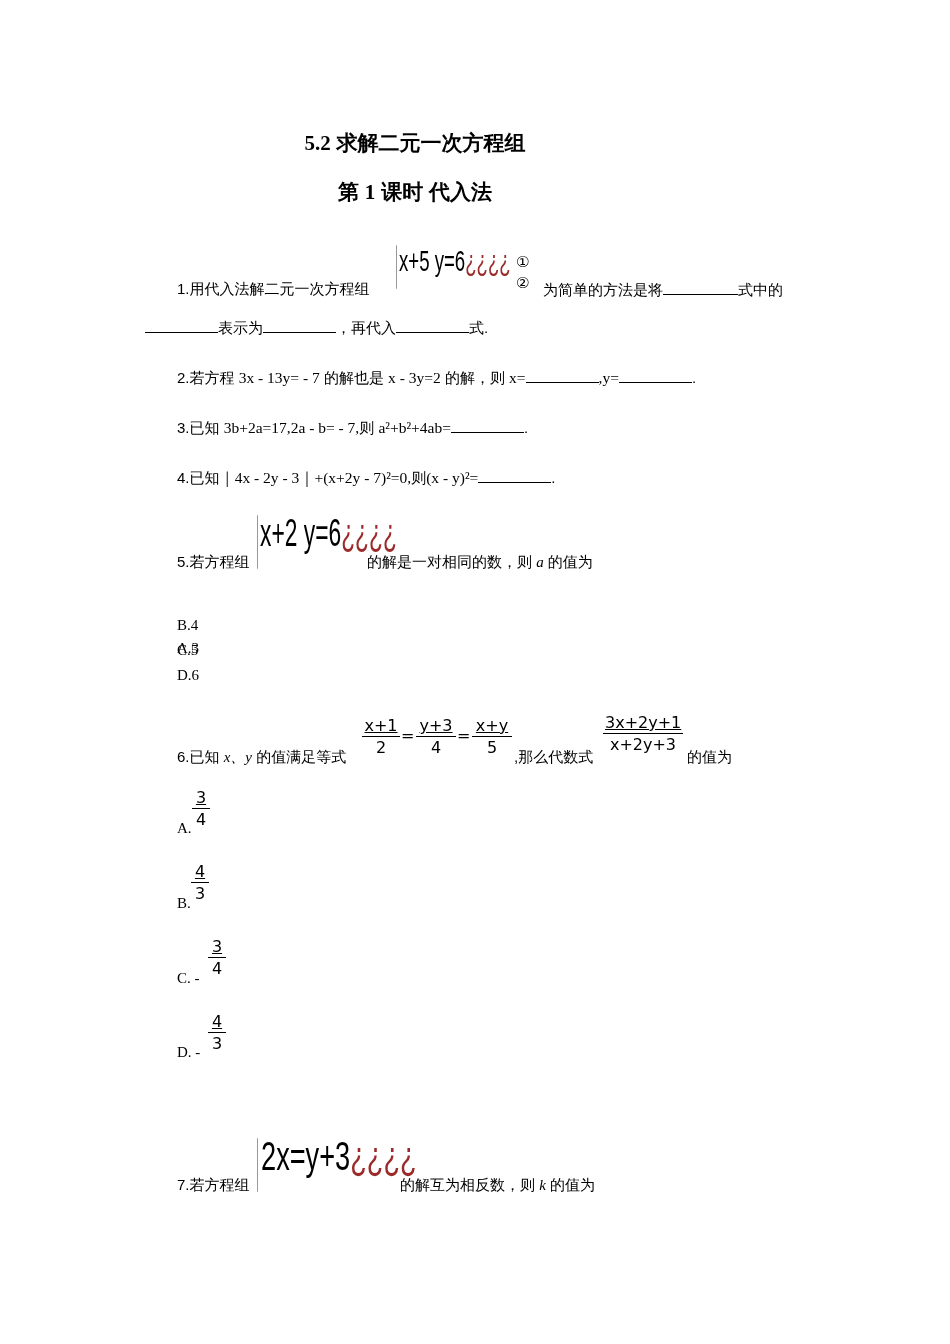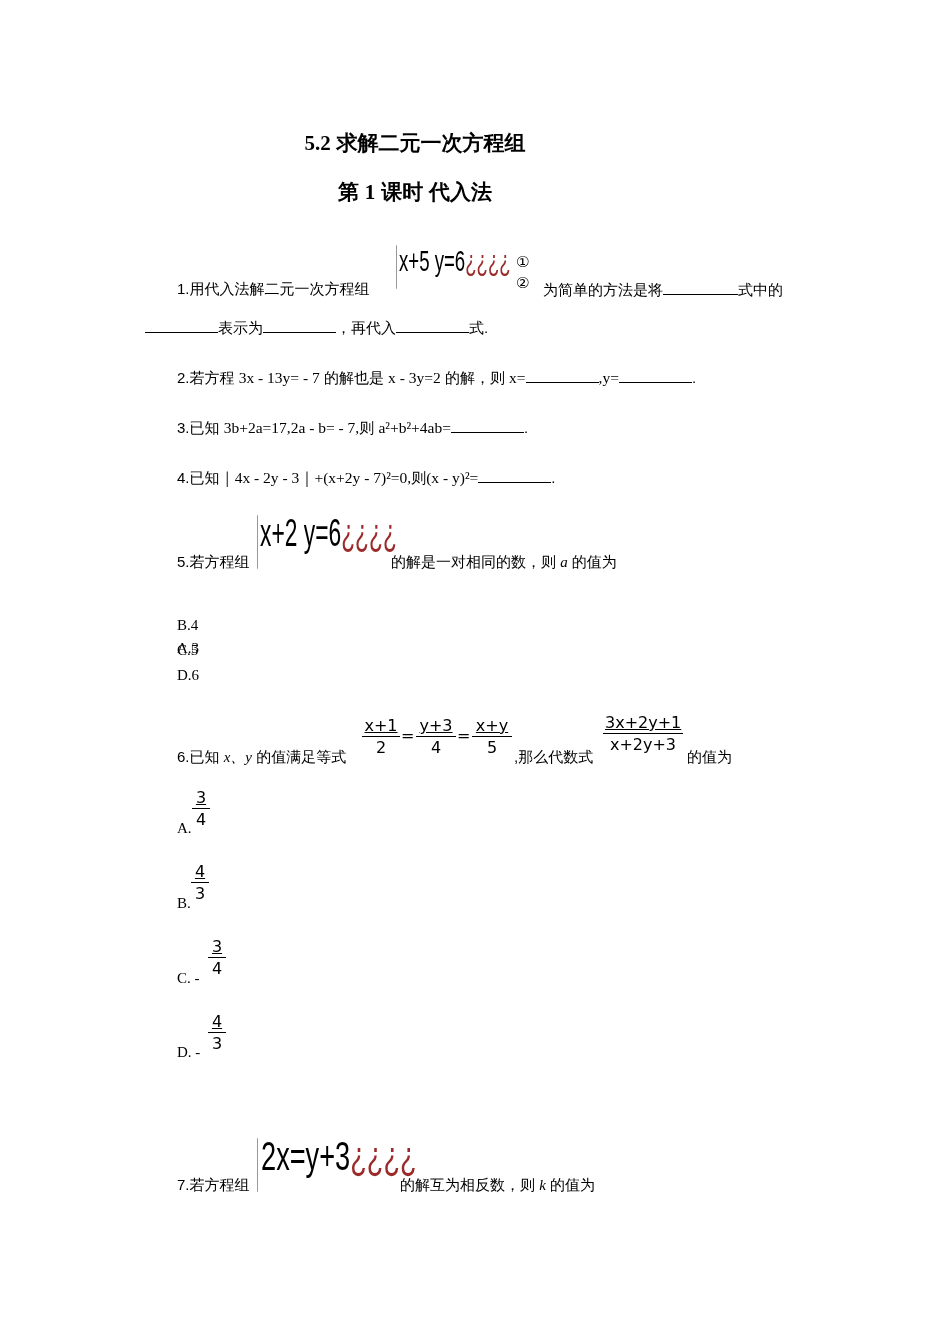--- a/index.html
+++ b/index.html
@@ -116,21 +116,21 @@
 </div>
 
 <div>
   <div class="abs q" style="left:177px; top:553px;text-align:center;">
     <span>5.若方程组</span>
   </div>
   <div class="brace" style="left:257px; top:515px; height:54px;"></div>
   <div class="eq-inline" style="left:260px; top:512px; font-size:38px; transform:scaleX(0.6);">
     <span>x+2 y=6</span><span class="red">¿¿¿¿</span>
   </div>
-  <div class="abs q" style="left:367px; top:553px;margin-left:24px;">
+  <div class="abs q" style="left:367px; top:553px;">
     <span>的解是一对相同的数，则 </span><i>a</i><span> 的值为</span>
   </div>
   <div class="abs opt" style="left:177px; top:592px;margin-top:48px;"><span>A.</span><span>3</span></div>
   <div class="abs opt" style="left:177px; top:617px;"><span>B.</span><span>4</span></div>
   <div class="abs opt" style="left:177px; top:642px;"><span>C.</span><span>5</span></div>
   <div class="abs opt" style="left:177px; top:667px;"><span>D.</span><span>6</span></div>
 </div>
 
 <div>
   <div class="abs q" style="left:177px; top:748px;">

